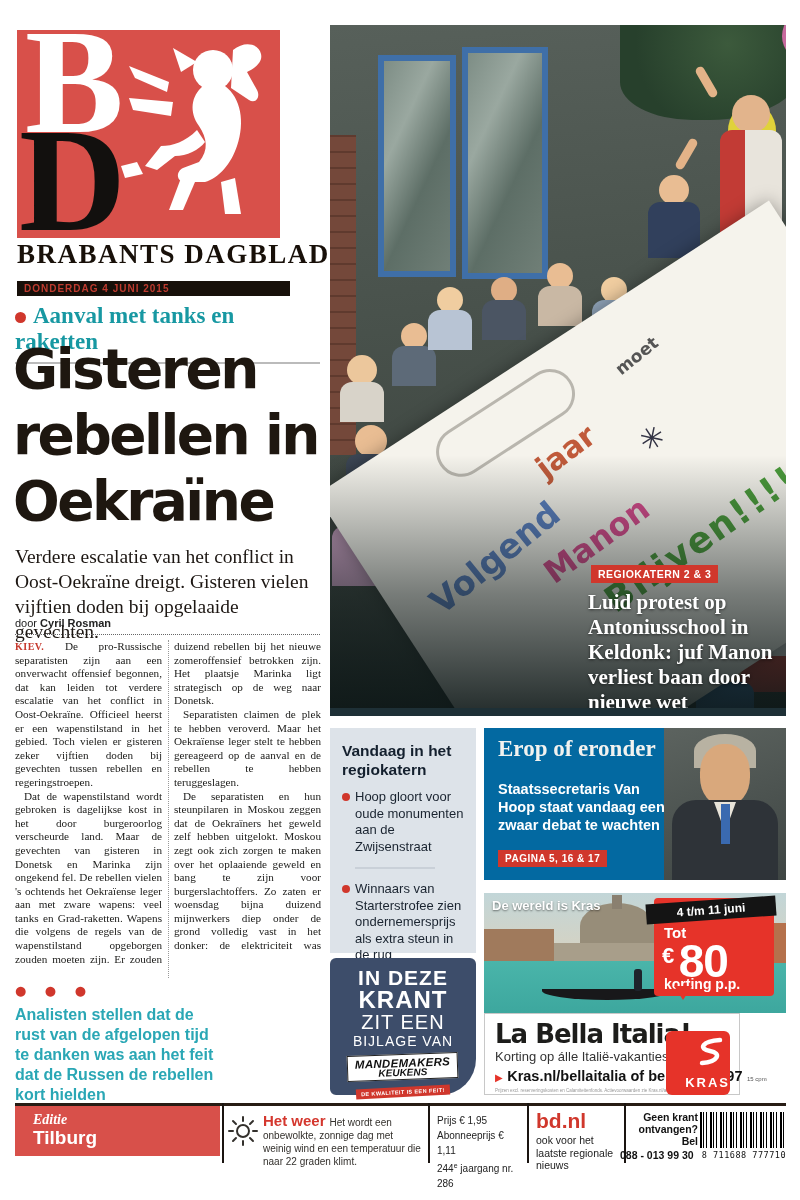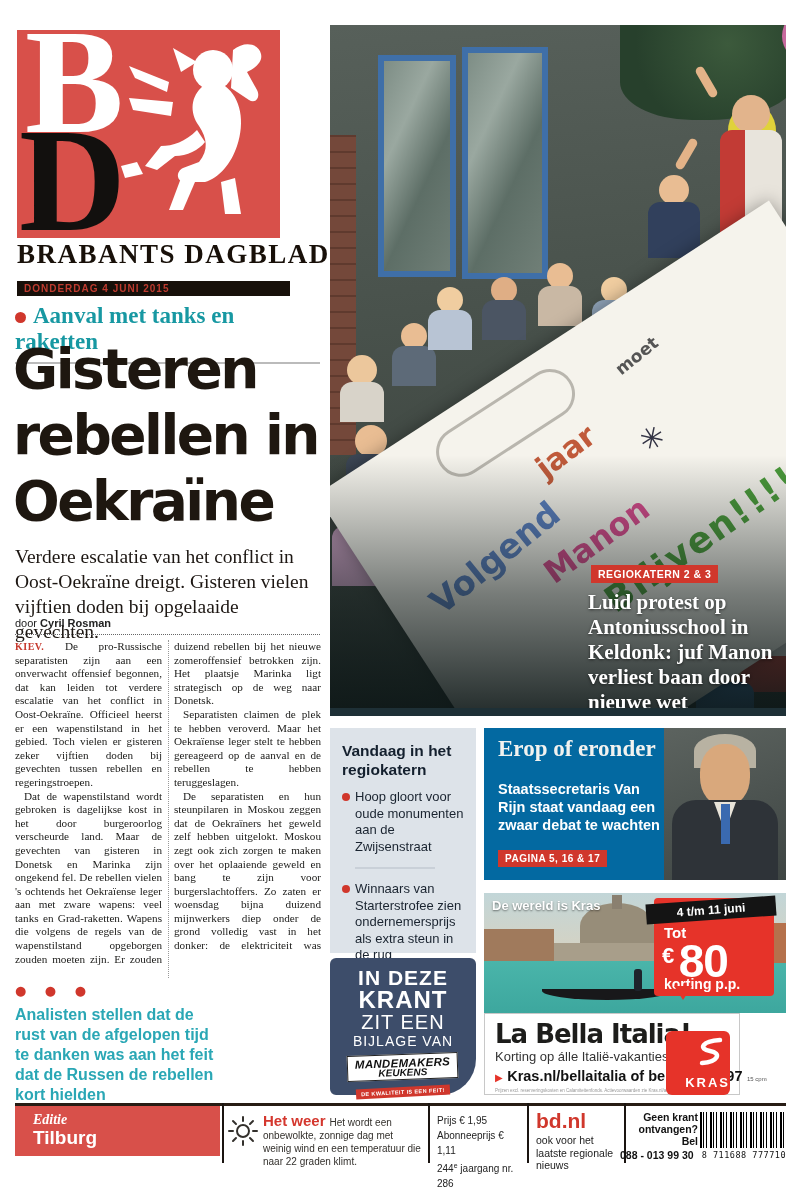--- a/index.html
+++ b/index.html
@@ -318,21 +318,21 @@
 
   <div class="abs" id="debate-box">
     <div id="portrait">
       <div class="hair"></div>
       <div class="face"></div>
       <div class="suit"></div>
       <div class="shirt"></div>
       <div class="tie"></div>
     </div>
     <h2>Erop of eronder</h2>
-    <div id="debate-text">Staatssecretaris Van Rijn staat vandaag een zwaar debat te wachten</div>
+    <div id="debate-text">Staatssecretaris Van Hoop staat vandaag een zwaar debat te wachten</div>
     <div id="debate-badge">PAGINA 5, 16 &amp; 17</div>
   </div>
 
   <div class="abs" id="insert-box">
     <div class="ins1">IN DEZE</div>
     <div class="ins2">KRANT</div>
     <div class="ins3">ZIT EEN</div>
     <div class="ins4">BIJLAGE VAN</div>
     <div id="mm-logo">
       <div class="l1">MANDEMAKERS</div>

